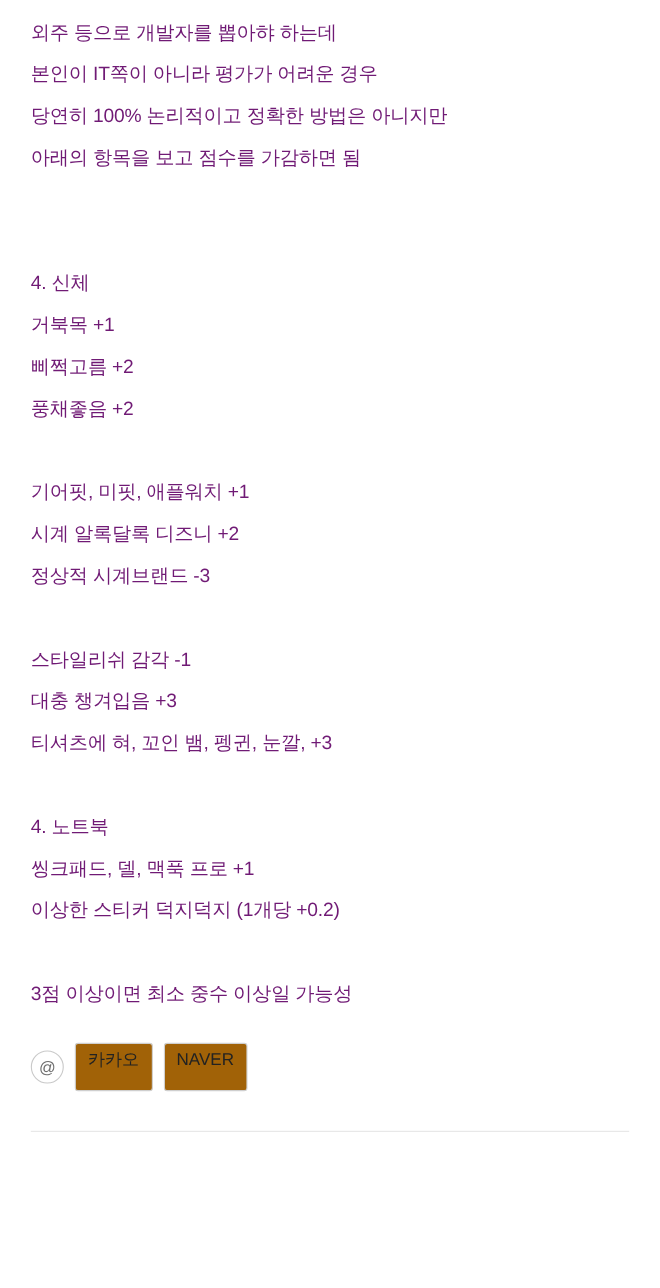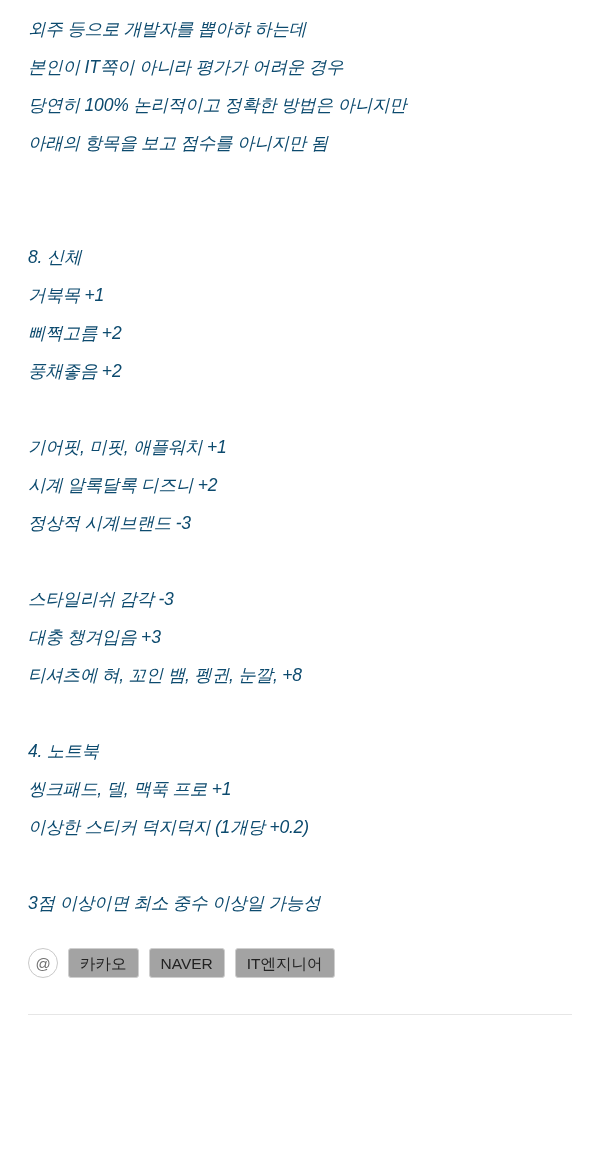--- a/index.html
+++ b/index.html
@@ -23,23 +23,22 @@
     display: flex;
     flex-direction: column;
   }
   .post-body {
     flex: 0 0 auto;
   }
   .line {
     font-size: 17.5px;
     line-height: 38px;
     letter-spacing: -0.2px;
-    color: #0c4a6e;
+    color: #701a75;
     white-space: pre;
-    font-style: italic;
   }
   .line.blank {
     height: 38px;
   }
   .tags-row {
     display: flex;
     align-items: center;
     gap: 10px;
     margin-top: 26px;
     margin-bottom: 0;
@@ -53,24 +52,24 @@
     display: flex;
     align-items: center;
     justify-content: center;
     font-size: 15px;
     box-sizing: border-box;
     background: #fff;
   }
   .tag {
     border: 1px solid #cfcfcf;
     border-radius: 3px;
-    padding: 6px 11px 4px 11px;
+    padding: 6px 11px 19px 11px;
     font-size: 15.5px;
     color: #222;
-    background: #a3a3a3;
+    background: #a16207;
     white-space: nowrap;
     line-height: 1.1;
   }
   .divider {
     margin-top: 36px;
     border-top: 1px solid #e6e6e6;
     width: 100%;
   }
   .bottom-bar {
     position: absolute;
@@ -83,47 +82,46 @@
 </style>
 </head>
 <body>
 
 <div class="page">
 
   <div class="post-body">
     <div class="line">외주 등으로 개발자를 뽑아햐 하는데</div>
     <div class="line">본인이 IT쪽이 아니라 평가가 어려운 경우</div>
     <div class="line">당연히 100% 논리적이고 정확한 방법은 아니지만</div>
-    <div class="line">아래의 항목을 보고 점수를 아니지만 됨</div>
+    <div class="line">아래의 항목을 보고 점수를 가감하면 됨</div>
     <div class="line blank"></div>
     <div class="line blank"></div>
-    <div class="line">8. 신체</div>
+    <div class="line">4. 신체</div>
     <div class="line">거북목 +1</div>
     <div class="line">삐쩍고름 +2</div>
     <div class="line">풍채좋음 +2</div>
     <div class="line blank"></div>
     <div class="line">기어핏, 미핏, 애플워치 +1</div>
     <div class="line">시계 알록달록 디즈니 +2</div>
     <div class="line">정상적 시계브랜드 -3</div>
     <div class="line blank"></div>
-    <div class="line">스타일리쉬 감각 -3</div>
+    <div class="line">스타일리쉬 감각 -1</div>
     <div class="line">대충 챙겨입음 +3</div>
-    <div class="line">티셔츠에 혀, 꼬인 뱀, 펭귄, 눈깔, +8</div>
+    <div class="line">티셔츠에 혀, 꼬인 뱀, 펭귄, 눈깔, +3</div>
     <div class="line blank"></div>
     <div class="line">4. 노트북</div>
     <div class="line">씽크패드, 델, 맥푹 프로 +1</div>
     <div class="line">이상한 스티커 덕지덕지 (1개당 +0.2)</div>
     <div class="line blank"></div>
     <div class="line">3점 이상이면 최소 중수 이상일 가능성</div>
   </div>
 
   <div class="tags-row">
     <div class="at-badge">@</div>
     <div class="tag">카카오</div>
     <div class="tag">NAVER</div>
-    <div class="tag">IT엔지니어</div>
   </div>
 
   <div class="divider"></div>
 
 </div>
 
 <div class="bottom-bar"></div>
 
 </body></html>

